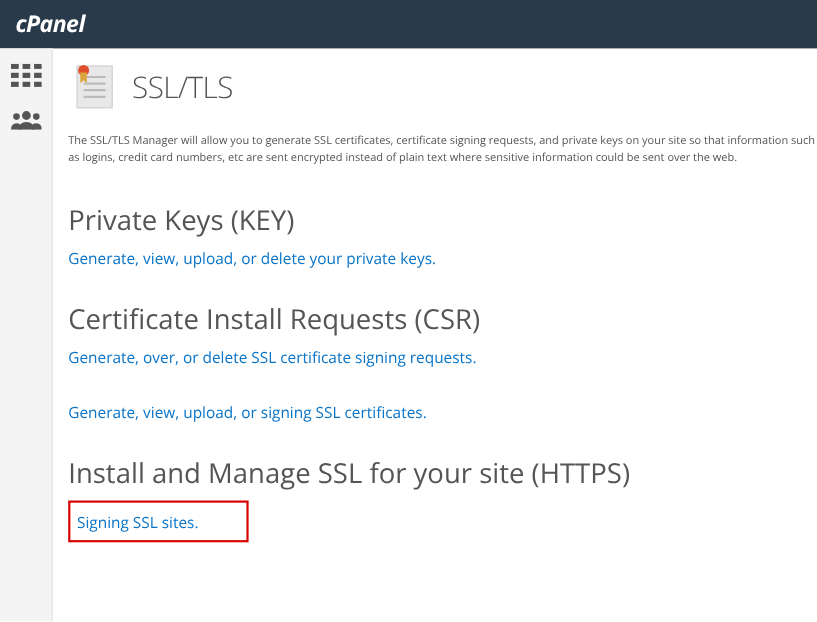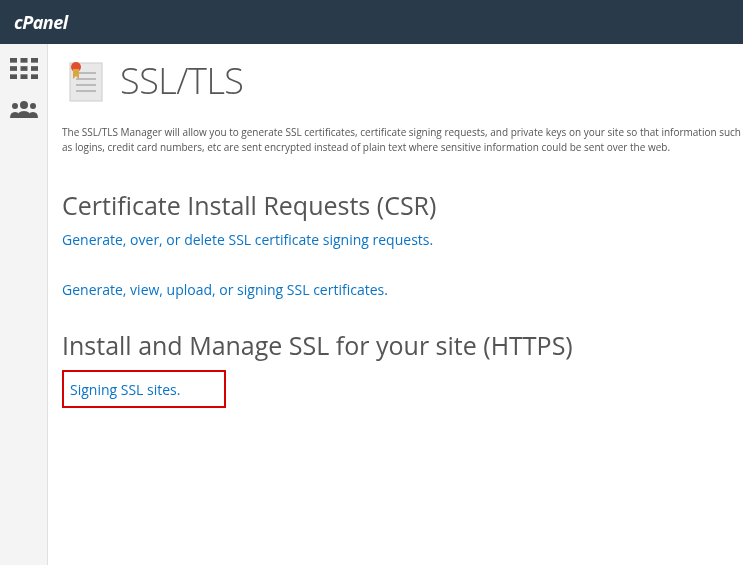--- a/index.html
+++ b/index.html
@@ -14,21 +14,21 @@
       background: #293a4a;
       height: 44px;
       display: flex;
       align-items: center;
       padding: 0 14px;
     }
     .logo {
       color: #fff;
       font-style: italic;
       font-weight: 700;
-      font-size: 18px;
+      font-size: 21px;
       letter-spacing: -0.5px;
     }
     .main {
       display: flex;
       height: calc(100% - 44px);
     }
     .sidebar {
       width: 48px;
       background: #f4f4f4;
       border-right: 1px solid #e0e0e0;
@@ -53,21 +53,21 @@
       display: flex;
       align-items: center;
       gap: 14px;
       margin-bottom: 20px;
     }
     .cert-icon {
       width: 44px;
       height: 44px;
     }
     .page-title {
-      font-size: 36px;
+      font-size: 27px;
       font-weight: 300;
       color: #555;
       letter-spacing: -0.5px;
     }
     .intro {
       font-size: 10px;
       color: #555;
       line-height: 1.45;
       margin-bottom: 34px;
     }
@@ -138,20 +138,24 @@
           <line x1="14" y1="32" x2="34" y2="32" stroke="#bbb" stroke-width="2"></line>
           <circle cx="14" cy="8" r="5" fill="#e04f2e"></circle>
           <path d="M11 10 L11 20 L14 17 L17 20 L17 10 Z" fill="#d9a63f"></path>
         </svg>
       </div>
       <h1 class="page-title">SSL/TLS</h1>
     </div>
 
     <p class="intro">The SSL/TLS Manager will allow you to generate SSL certificates, certificate signing requests, and private keys on your site so that information such as logins, credit card numbers, etc are sent encrypted instead of plain text where sensitive information could be sent over the web.</p>
 
+    <div class="section">
+      <h2>Private Keys (KEY)</h2>
+      <a>Generate, view, upload, or delete your private keys.</a>
+    </div>
 
     <div class="section">
       <h2>Certificate Install Requests (CSR)</h2>
       <a>Generate, over, or delete SSL certificate signing requests.</a>
     </div>
 
     <div class="section">
       <a>Generate, view, upload, or signing SSL certificates.</a>
     </div>
 

